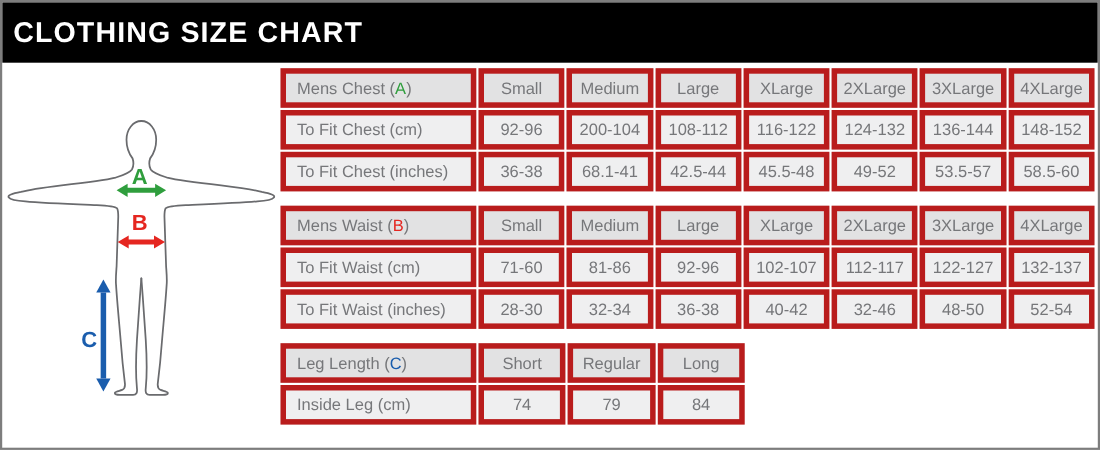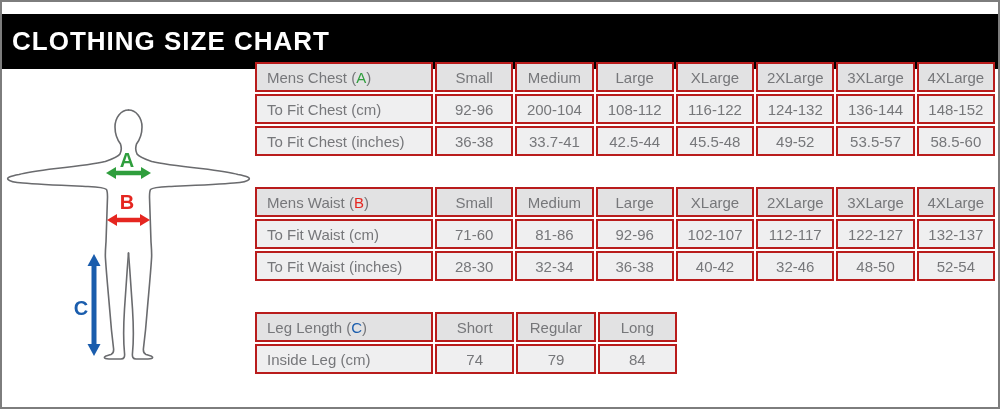--- a/index.html
+++ b/index.html
@@ -8,21 +8,21 @@
   .frame {
     position:relative;
     width:1000px; height:409px;
     box-sizing:border-box;
     border:2px solid #7d7d7d;
     background:#ffffff;
     overflow:hidden;
   }
 
   .titlebar {
-    position:absolute; left:0; top:12px;
+    position:absolute; left:0; top:0;
     width:100%; height:55px;
     background:#000000;
     display:flex; align-items:center;
     box-sizing:border-box;
     padding-left:10px;
   }
   .titlebar .title {
     color:#ffffff;
     font-size:26px;
     font-weight:bold;
@@ -43,21 +43,21 @@
     border-spacing:2px;
     table-layout:fixed;
     font-size:15px;
     color:#76777a;
   }
   table.t0 { top:58px;  width:744px; }
   table.t1 { top:183px; width:744px; }
   table.t2 { top:308px; width:426px; }
 
   table.size-table th, table.size-table td {
-    border:2px solid #b91c1c;
+    border:5px solid #b91c1c;
     background:#efeff0;
     height:26px;
     text-align:center;
     padding:0;
     font-weight:normal;
     overflow:hidden;
     white-space:nowrap;
   }
   table.size-table thead th { background:#e2e2e3; }
   table.size-table .label-cell {
@@ -150,21 +150,21 @@
             <td>200-104</td>
             <td>108-112</td>
             <td>116-122</td>
             <td>124-132</td>
             <td>136-144</td>
             <td>148-152</td>
           </tr>
           <tr>
             <td class="label-cell">To Fit Chest (inches)</td>
             <td>36-38</td>
-            <td>33.7-41</td>
+            <td>68.1-41</td>
             <td>42.5-44</td>
             <td>45.5-48</td>
             <td>49-52</td>
             <td>53.5-57</td>
             <td>58.5-60</td>
           </tr>
         </tbody>
       </table>
       <table class="size-table t1">
         <colgroup>

